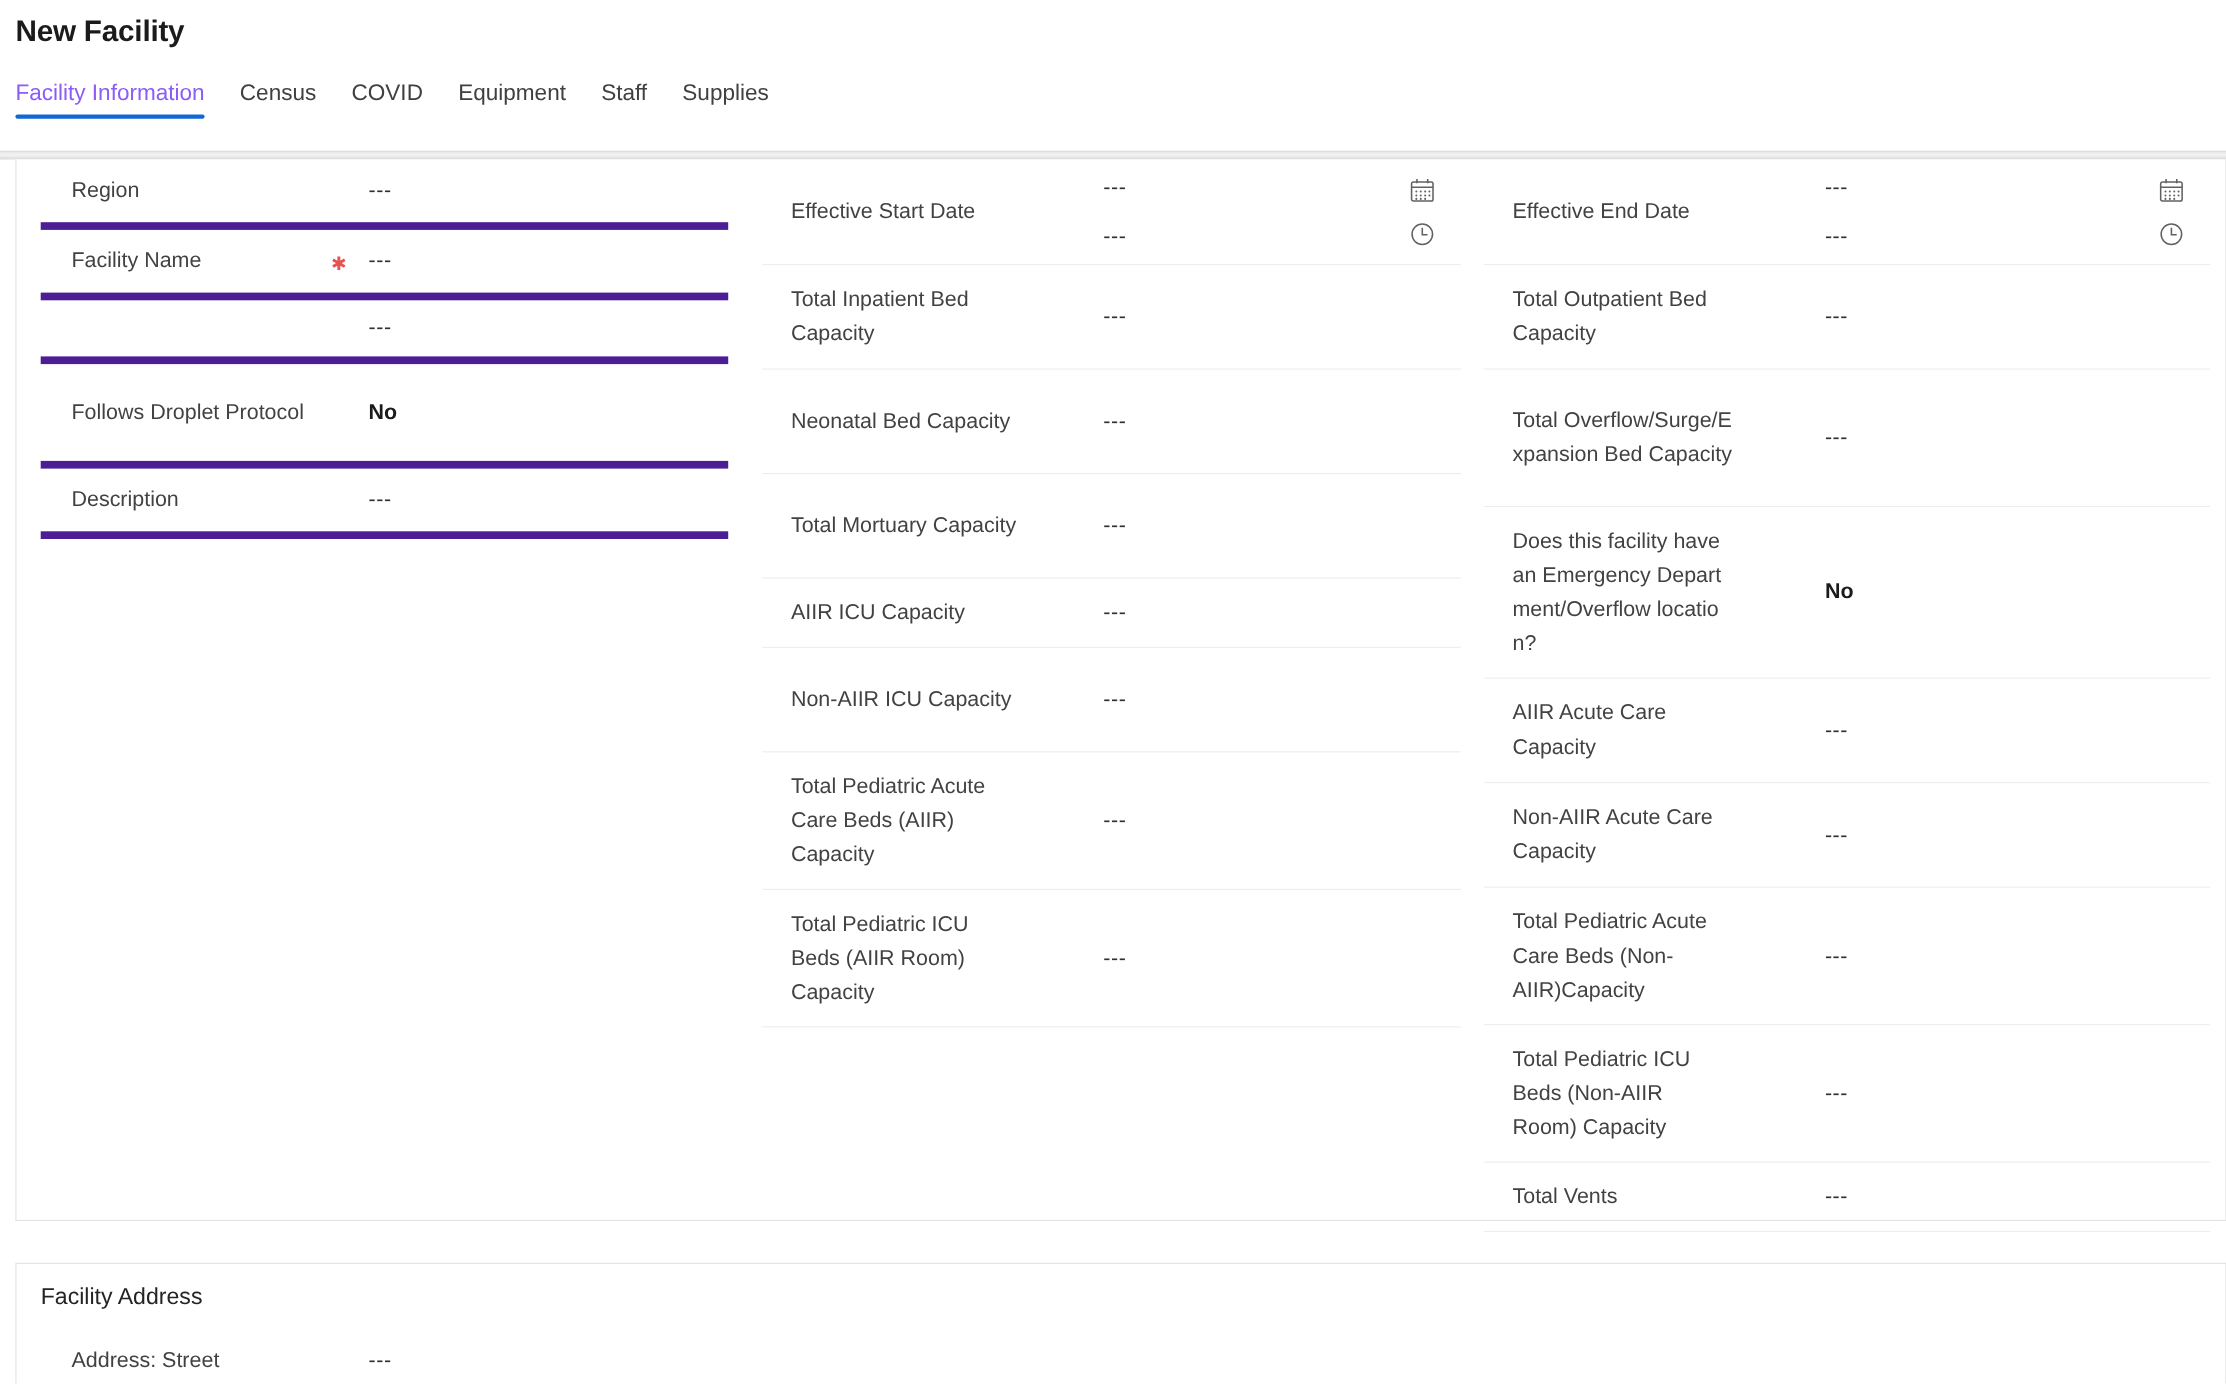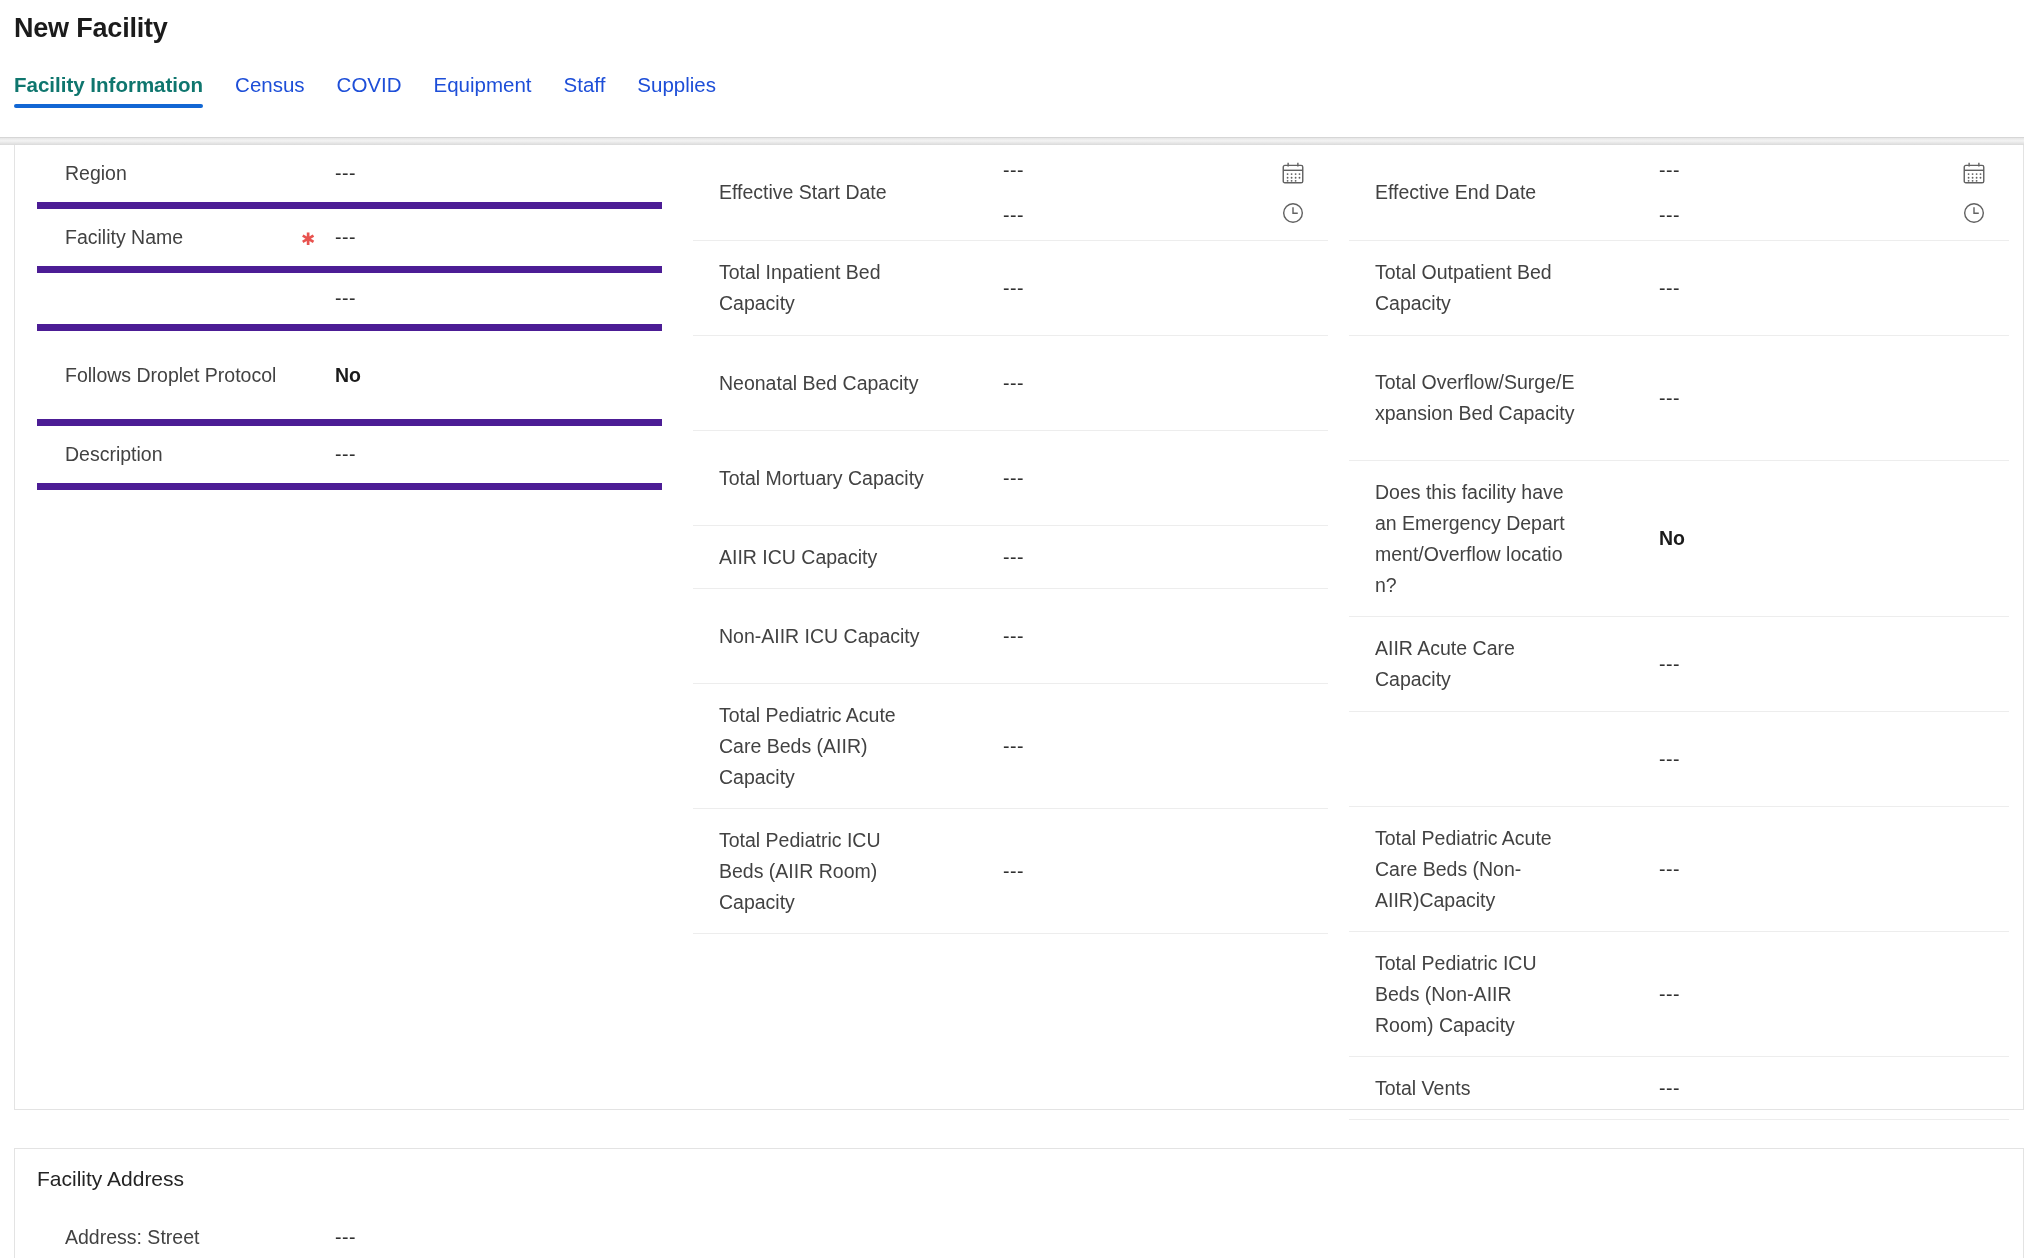--- a/index.html
+++ b/index.html
@@ -16,25 +16,25 @@
   .page-title {
     position: absolute; left: 14px; top: 13px;
     font-size: 27px; font-weight: bold; color: #1b1b1b;
     letter-spacing: -0.2px;
   }
   .tabstrip {
     position: absolute; left: 14px; top: 73px;
     display: flex; align-items: flex-end; gap: 0px;
   }
   .tab {
-    font-size: 20.5px; color: #1d4ed8; padding: 0 16px 11px 16px;
+    font-size: 20.5px; color: #404040; padding: 0 16px 11px 16px;
     position: relative; white-space: nowrap; cursor: pointer;
   }
   .tab:first-child { padding-left: 0; }
-  .tab.active { font-weight: bold; color: #0f766e; }
+  .tab.active { font-weight: normal; color: #8b5cf6; }
   .tab.active:after {
     content: ""; position: absolute; left: 0; right: 16px; bottom: 0;
     height: 4px; background: #1267d4; border-radius: 2px;
   }
 
   
   .hdivider {
     position: absolute; left: 0; top: 137px; width: 2024px; height: 8px;
     background: linear-gradient(to bottom, #e6e6e6 0%, #f3f3f3 40%, #dadada 100%);
     border-top: 1px solid #d6d6d6;
@@ -320,20 +320,21 @@
         <span class="label" style="width:200px; word-break:break-all;">Does this facility have an Emergency Department/Overflow location?</span>
         <span class="value bold">No</span>
       </div>
 
       <div class="field h3">
         <span class="label">AIIR Acute Care Capacity</span>
         <span class="value dashes">---</span>
       </div>
 
       <div class="field h3">
+        <span class="label">Non-AIIR Acute Care Capacity</span>
         <span class="value dashes">---</span>
       </div>
 
       <div class="field h4">
         <span class="label" style="width:200px;">Total Pediatric Acute Care Beds (Non-AIIR)Capacity</span>
         <span class="value dashes">---</span>
       </div>
 
       <div class="field h4">
         <span class="label" style="width:200px;">Total Pediatric ICU Beds (Non-AIIR Room) Capacity</span>

